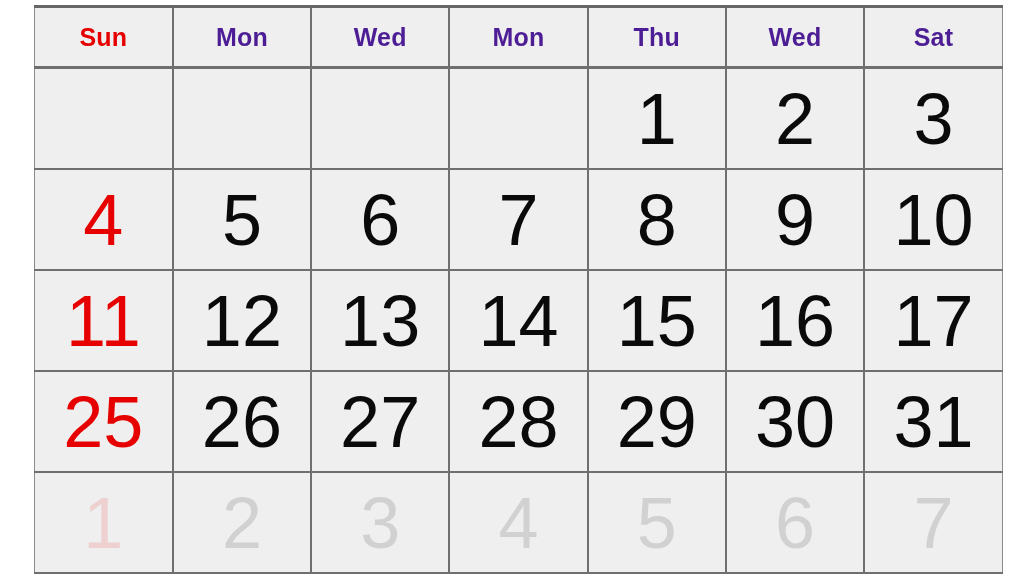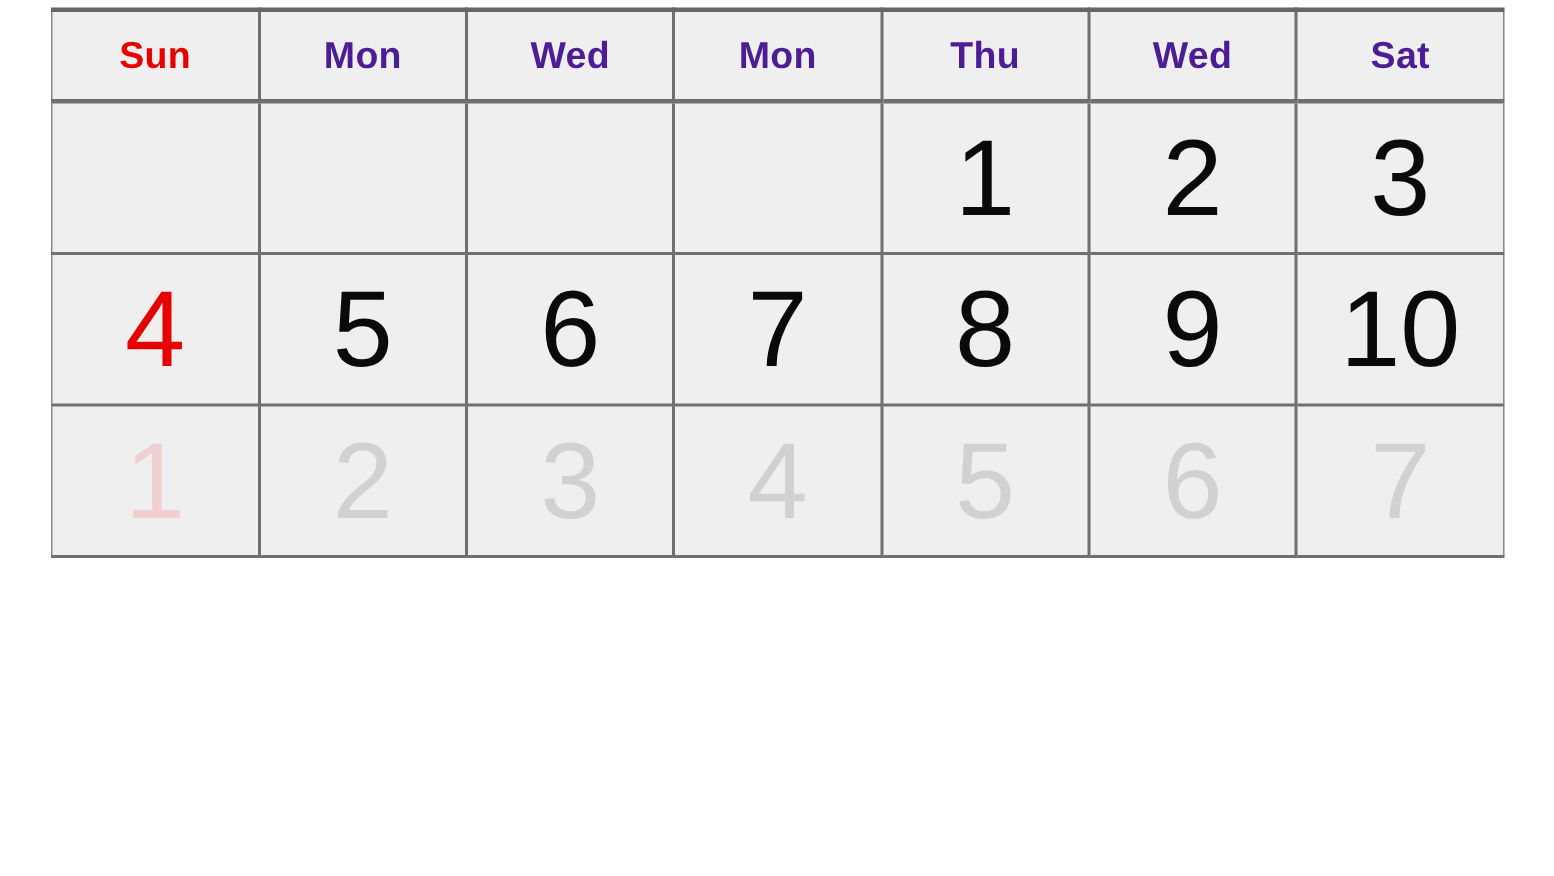--- a/index.html
+++ b/index.html
@@ -171,22 +171,68 @@
             <span class="day-number">8</span>
           </td>
         <td>
             <span class="day-number">9</span>
           </td>
         <td>
             <span class="day-number">10</span>
           </td>
       </tr>
 
-
-
+      <tr class="week-row">
+        <td class="sunday-cell">
+            <span class="day-number">11</span>
+          </td>
+        <td>
+            <span class="day-number">12</span>
+          </td>
+        <td>
+            <span class="day-number">13</span>
+          </td>
+        <td>
+            <span class="day-number">14</span>
+          </td>
+        <td>
+            <span class="day-number">15</span>
+          </td>
+        <td>
+            <span class="day-number">16</span>
+          </td>
+        <td>
+            <span class="day-number">17</span>
+          </td>
+      </tr>
+
+
+      <tr class="week-row">
+        <td class="sunday-cell">
+            <span class="day-number">25</span>
+          </td>
+        <td>
+            <span class="day-number">26</span>
+          </td>
+        <td>
+            <span class="day-number">27</span>
+          </td>
+        <td>
+            <span class="day-number">28</span>
+          </td>
+        <td>
+            <span class="day-number">29</span>
+          </td>
+        <td>
+            <span class="day-number">30</span>
+          </td>
+        <td>
+            <span class="day-number">31</span>
+          </td>
+      </tr>
 
       <tr class="overflow-week">
         <td class="sunday-cell">
             <span class="day-number">1</span>
           </td>
         <td>
             <span class="day-number">2</span>
           </td>
         <td>
             <span class="day-number">3</span>

